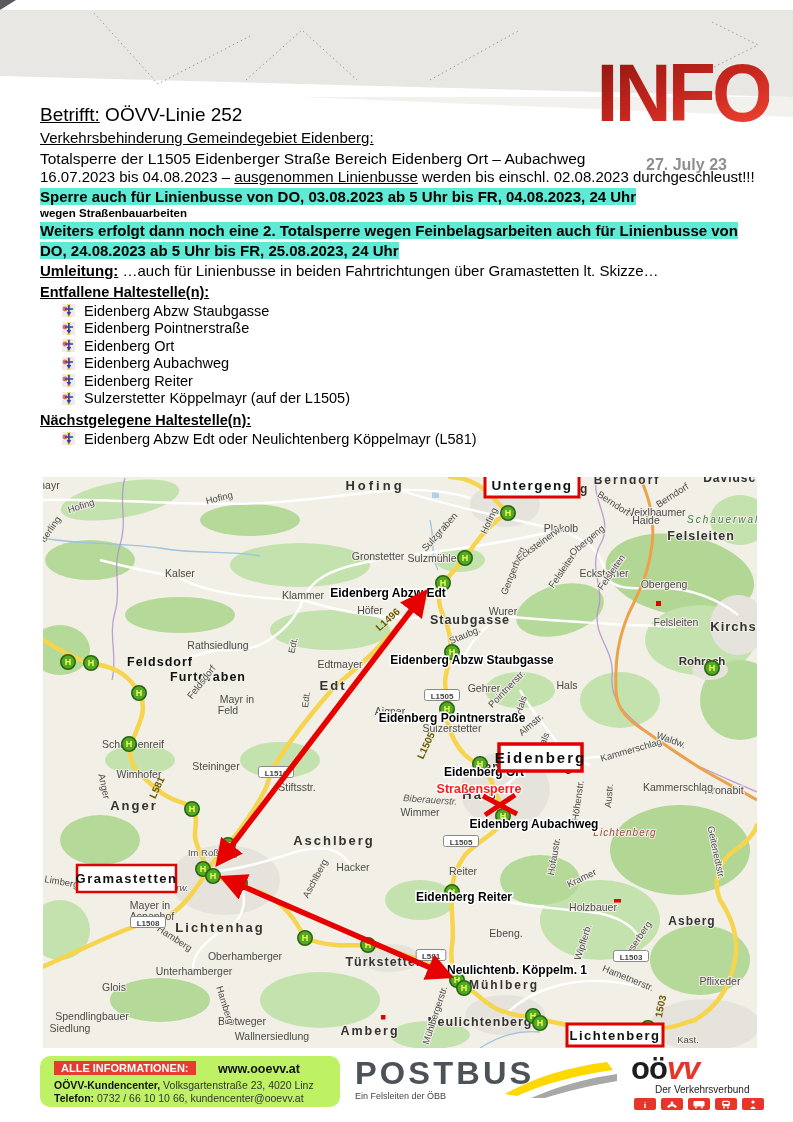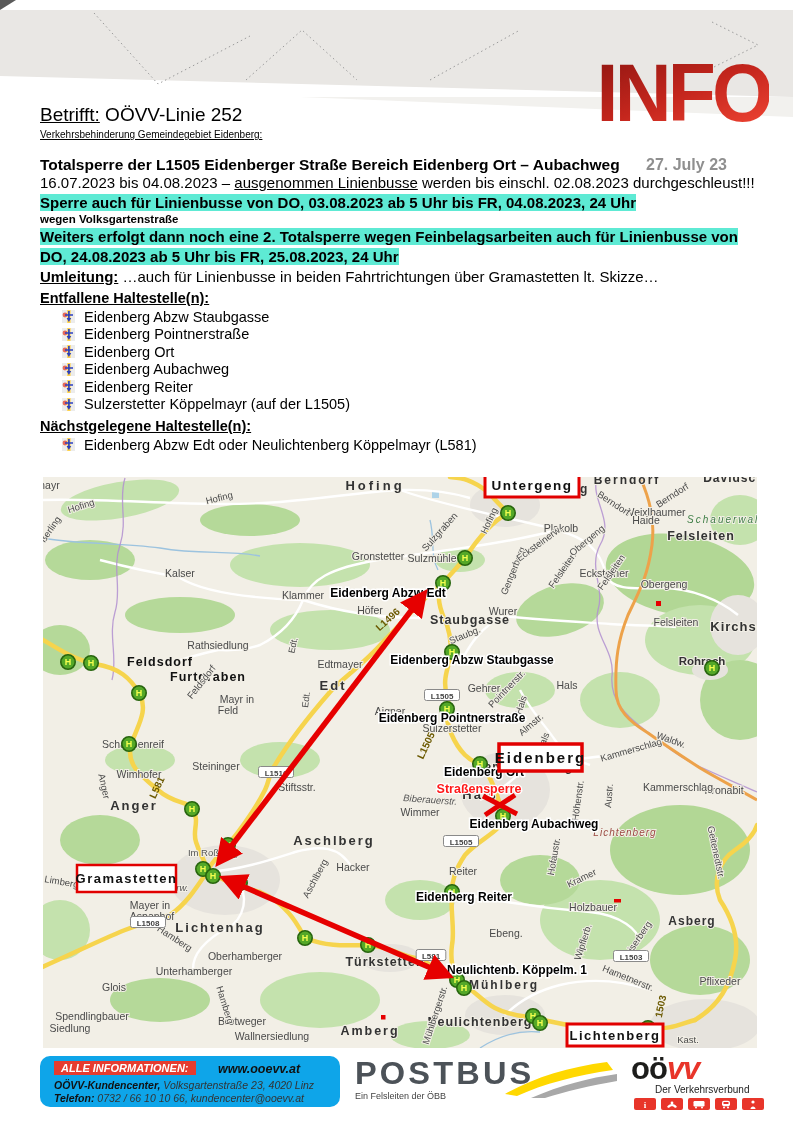--- a/index.html
+++ b/index.html
@@ -9,37 +9,37 @@
   .band{position:absolute;top:0;left:0;width:793px;height:125px;}
   .info-logo{position:absolute;top:52px;right:20px;font-weight:900;font-size:82px;line-height:1;
     letter-spacing:-4px;font-family:"Liberation Sans",sans-serif;
     background:linear-gradient(160deg,#931712 5%,#c4261d 50%,#ef4433 95%);
     -webkit-background-clip:text;background-clip:text;color:transparent;transform:scaleX(.96);}
   .doc-date{position:absolute;top:156px;left:646px;font-size:16px;font-weight:bold;color:#8f8f8f;}
   
   .doc{position:absolute;left:40px;top:104px;width:728px;}
   .subject{font-size:19px;margin:0 0 3px 0;}
   .u{text-decoration:underline;}
-  .line2{font-size:10px;text-decoration:underline;margin:0 0 16px 0;}
-  .line3{font-size:15.5px;font-weight:bold;margin:0;}
+  .line2{font-size:15px;text-decoration:underline;margin:0 0 4px 0;}
+  .line3{font-size:15.5px;font-weight:normal;margin:0;}
   .von{font-size:11.5px;font-weight:bold;margin:1px 0 2px 0;}
   .p1{font-size:15px;line-height:1.23;margin:0 0 1px 0;}
   .hl{font-size:15px;font-weight:bold;line-height:1.27;margin:1px 0;}
   .hl .y{background:#5eead4;}
   .sub1{font-size:11.5px;font-weight:bold;margin:1px 0 2px 0;}
   .uml{font-size:15px;margin:2px 0 4px 0;}
   .uml .lbl{font-weight:bold;text-decoration:underline;}
   .list-title{font-size:14.5px;font-weight:bold;text-decoration:underline;margin:5px 0 3px 0;}
   .stops{list-style:none;margin:0;padding:0 0 0 22px;}
   .stops li{display:flex;align-items:center;gap:9px;font-size:14.5px;line-height:16.5px;margin:1px 0;}
   .bullet{flex:0 0 13px;height:13px;display:inline-block;}
   
   .map{position:absolute;left:43px;top:477px;width:714px;height:571px;}
   
-  .contact-box{position:absolute;left:40px;top:1056px;width:300px;height:51px;background:#0ea5e9;border-radius:10px;font-style:italic;}
+  .contact-box{position:absolute;left:40px;top:1056px;width:300px;height:51px;background:#bef264;border-radius:10px;}
   .badge{position:absolute;left:14px;top:5px;background:#e63c2f;color:#fff;font-weight:bold;font-size:11px;padding:1px 7px;}
   .site{position:absolute;left:178px;top:6px;font-weight:bold;font-size:12.5px;color:#111;}
   .cline{position:absolute;left:14px;font-size:10.5px;color:#333;}
   .c1{top:23px;} .c2{top:36px;}
   .cline b{color:#111;}
   .postbus{position:absolute;left:355px;top:1058px;width:270px;height:45px;}
   .postbus-word{font-size:31px;font-weight:800;color:#4c5258;letter-spacing:3px;line-height:1;display:inline-block;transform:scaleX(1.05);transform-origin:left;}
   .postbus-sub{font-size:9px;color:#444;margin-top:2px;}
   .swoosh{position:absolute;left:148px;top:2px;}
   .oovv{position:absolute;left:631px;top:1053px;width:140px;}
@@ -70,21 +70,21 @@
   </div>
   <div class="info-logo">INFO</div>
   <div class="doc-date">27. July 23</div>
 
   <div class="doc">
     <div class="subject"><span class="u">Betrifft:</span><span> OÖVV-Linie 252</span></div>
     <div class="line2">Verkehrsbehinderung Gemeindegebiet Eidenberg:</div>
     <div class="line3">Totalsperre der L1505 Eidenberger Straße Bereich Eidenberg Ort – Aubachweg</div>
     <div class="p1"><span>16.07.2023 bis 04.08.2023 – </span><span class="u">ausgenommen Linienbusse</span><span> werden bis einschl. 02.08.2023 durchgeschleust!!!</span></div>
     <div class="hl"><span class="y">Sperre auch für Linienbusse von DO, 03.08.2023 ab 5 Uhr bis FR, 04.08.2023, 24 Uhr</span></div>
-    <div class="sub1">wegen Volksgartenstraße</div>
+    <div class="sub1">wegen Straßenbauarbeiten</div>
     <div class="hl"><span class="y">Weiters erfolgt dann noch eine 2. Totalsperre wegen Feinbelagsarbeiten auch für Linienbusse von DO, 24.08.2023 ab 5 Uhr bis FR, 25.08.2023, 24 Uhr</span></div>
     <div class="uml"><span class="lbl">Umleitung:</span><span>  …auch für Linienbusse in beiden Fahrtrichtungen über Gramastetten lt. Skizze…</span></div>
 
     <div class="list-title">Entfallene Haltestelle(n):</div>
     <ul class="stops">
       <li>
           <svg class="bullet" viewBox="0 0 13 13">
             <rect width="13" height="13" fill="#ececec"></rect>
             <circle cx="3" cy="5" r="2.4" fill="#e66a5a"></circle>
             <rect x="5.2" y="0" width="3.4" height="13" fill="#ffd34d"></rect>

